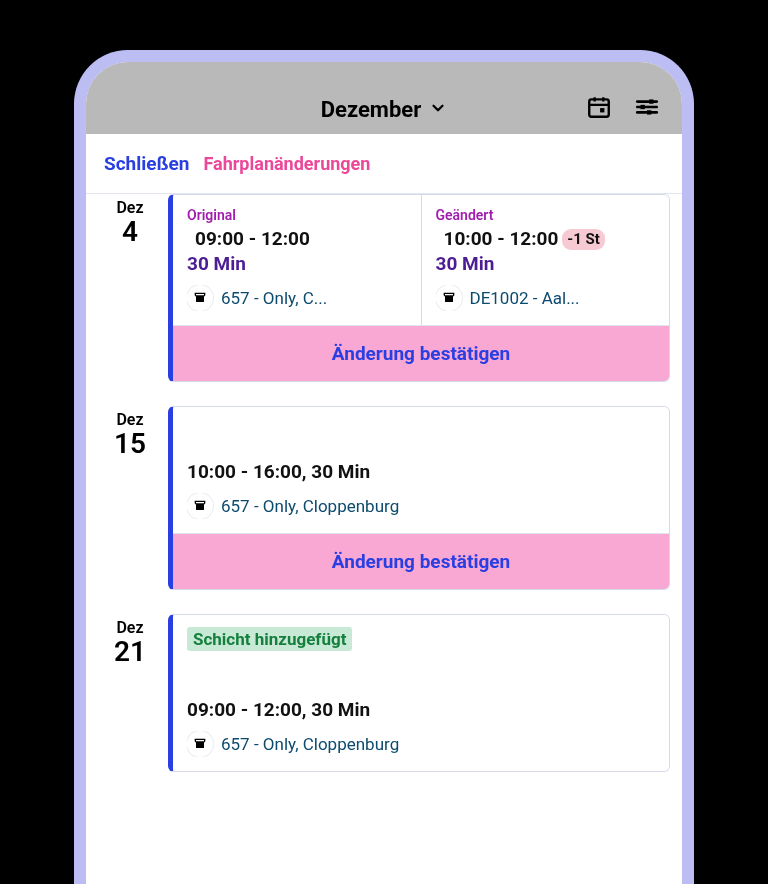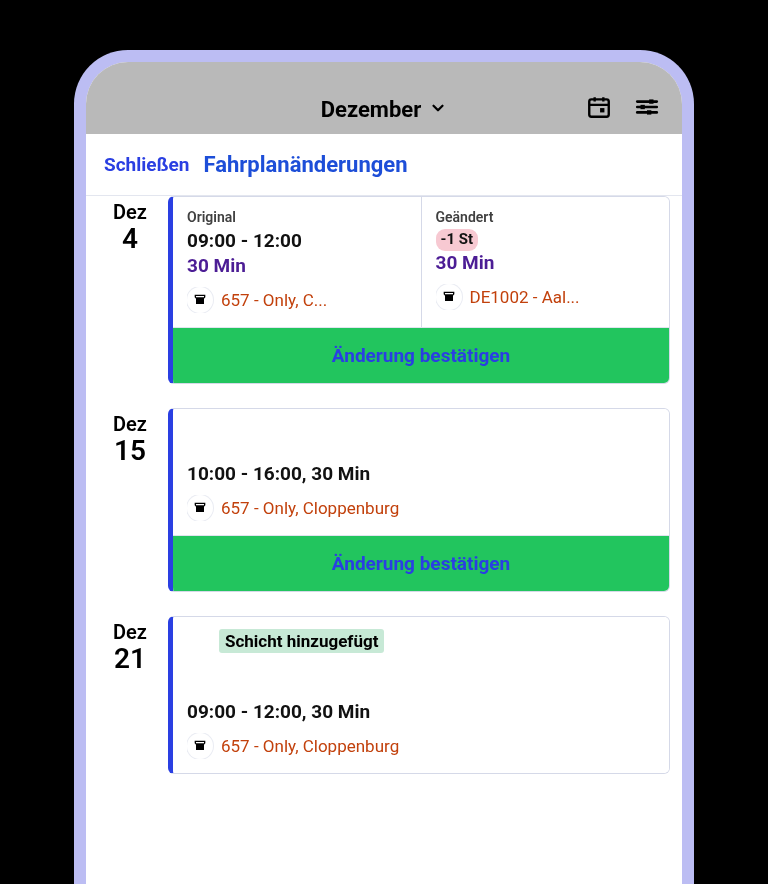--- a/index.html
+++ b/index.html
@@ -53,73 +53,74 @@
     border-bottom: 1px solid #e3e6ef;
     gap: 14px;
   }
   .close-link {
     color: #2a3fe2;
     font-weight: 700;
     font-size: 19px;
   }
   .modal-title {
     font-weight: 700;
-    font-size: 22px;
-    color: #1d4ed8;
+    font-size: 18px;
+    color: #ec4899;
   }
   .section-sub {
     font-weight: 700;
     font-size: 18px;
     padding: 22px 18px 14px 18px;
     color: #111;
   }
   .entry {
     display: flex;
     padding: 0 12px 24px 18px;
     gap: 12px;
   }
   .date-col {
     width: 52px;
     text-align: center;
     padding-top: 4px;
   }
-  .date-month { font-size: 20px; font-weight: 600; }
+  .date-month { font-size: 16px; font-weight: 600; }
   .date-day { font-size: 28px; font-weight: 600; line-height: 1.1; }
   .card {
     flex: 1;
     border: 1px solid #d5d9e8;
     border-left: 5px solid #2a3fe2;
     border-radius: 6px;
     background: #f3f5fb;
     overflow: hidden;
   }
   .split {
     display: flex;
   }
   .half {
     flex: 1;
     padding: 12px 14px 14px 14px;
     background: #fff;
   }
   .half + .half { border-left: 1px solid #d5d9e8; }
   .half-label {
     font-size: 14px;
-    color: #404040;
+    color: #a21caf;
     font-weight: 600;
     margin-bottom: 4px;
   }
   .time-line {
     font-size: 19px;
     font-weight: 700;
     color: #111;
     line-height: 1.3;
     display: flex;
     align-items: center;
     flex-wrap: wrap;
     gap: 4px;
+    margin-left: 8px;
   }
   .time-line2 {
     font-size: 19px;
     font-weight: 700;
     color: #4c1d95;
   }
   .delta-badge {
     background: #f7c9d2;
     color: #111;
     font-size: 15px;
@@ -127,21 +128,21 @@
     padding: 1px 5px;
     border-radius: 9px;
     white-space: nowrap;
   }
   .loc-row {
     display: flex;
     align-items: center;
     gap: 8px;
     margin-top: 10px;
     font-size: 17px;
-    color: #c2410c;
+    color: #0c4a6e;
     white-space: nowrap;
     overflow: hidden;
     text-overflow: ellipsis;
   }
   .loc-text {
     overflow: hidden;
     text-overflow: ellipsis;
   }
   .store-icon {
     width: 26px; height: 26px;
@@ -152,37 +153,37 @@
     flex: none;
     box-shadow: 0 0 0 1px #eaecf3;
   }
   .store-icon svg { width: 16px; height: 16px; }
   .confirm-bar {
     text-align: center;
     padding: 16px 8px;
     font-size: 19px;
     font-weight: 700;
     color: #2a3fe2;
-    background: #22c55e;
+    background: #f9a8d4;
     border-top: 1px solid #e1e4ef;
   }
   .single-body {
     background: #fff;
     padding: 12px 14px 14px 14px;
   }
   .status-badge {
     display: inline-block;
     font-size: 17px;
     font-weight: 700;
     padding: 2px 6px;
     border-radius: 3px;
     margin-bottom: 6px;
   }
   .badge-deleted { background: #f7c9d2; color: #111; }
-  .badge-added   { background: #c7e9d6; color: #000000; margin-left: 32px; }
+  .badge-added   { background: #c7e9d6; color: #15803d; }
   .shift-line {
     font-size: 19px;
     font-weight: 700;
     color: #111;
     margin-top: 41px;
   }
 </style>
 </head>
 <body>
 
@@ -242,20 +243,21 @@
               <svg viewBox="0 0 24 24" fill="#000">
                   <path d="M4 4h16v4l-2 2v8H6v-8L4 8V4zm2 2v2h12V6H6z"></path>
                 </svg>
             </span>
             <span class="loc-text">657 - Only, C...</span>
           </div>
         </div>
         <div class="half">
           <div class="half-label">Geändert</div>
           <div class="time-line">
+            <span>10:00 - 12:00</span>
             <span class="delta-badge">-1 St</span>
           </div>
           <div class="time-line2">30 Min</div>
           <div class="loc-row">
             <span class="store-icon">
               <svg viewBox="0 0 24 24" fill="#000">
                   <path d="M4 4h16v4l-2 2v8H6v-8L4 8V4zm2 2v2h12V6H6z"></path>
                 </svg>
             </span>
             <span class="loc-text">DE1002 - Aal...</span>

